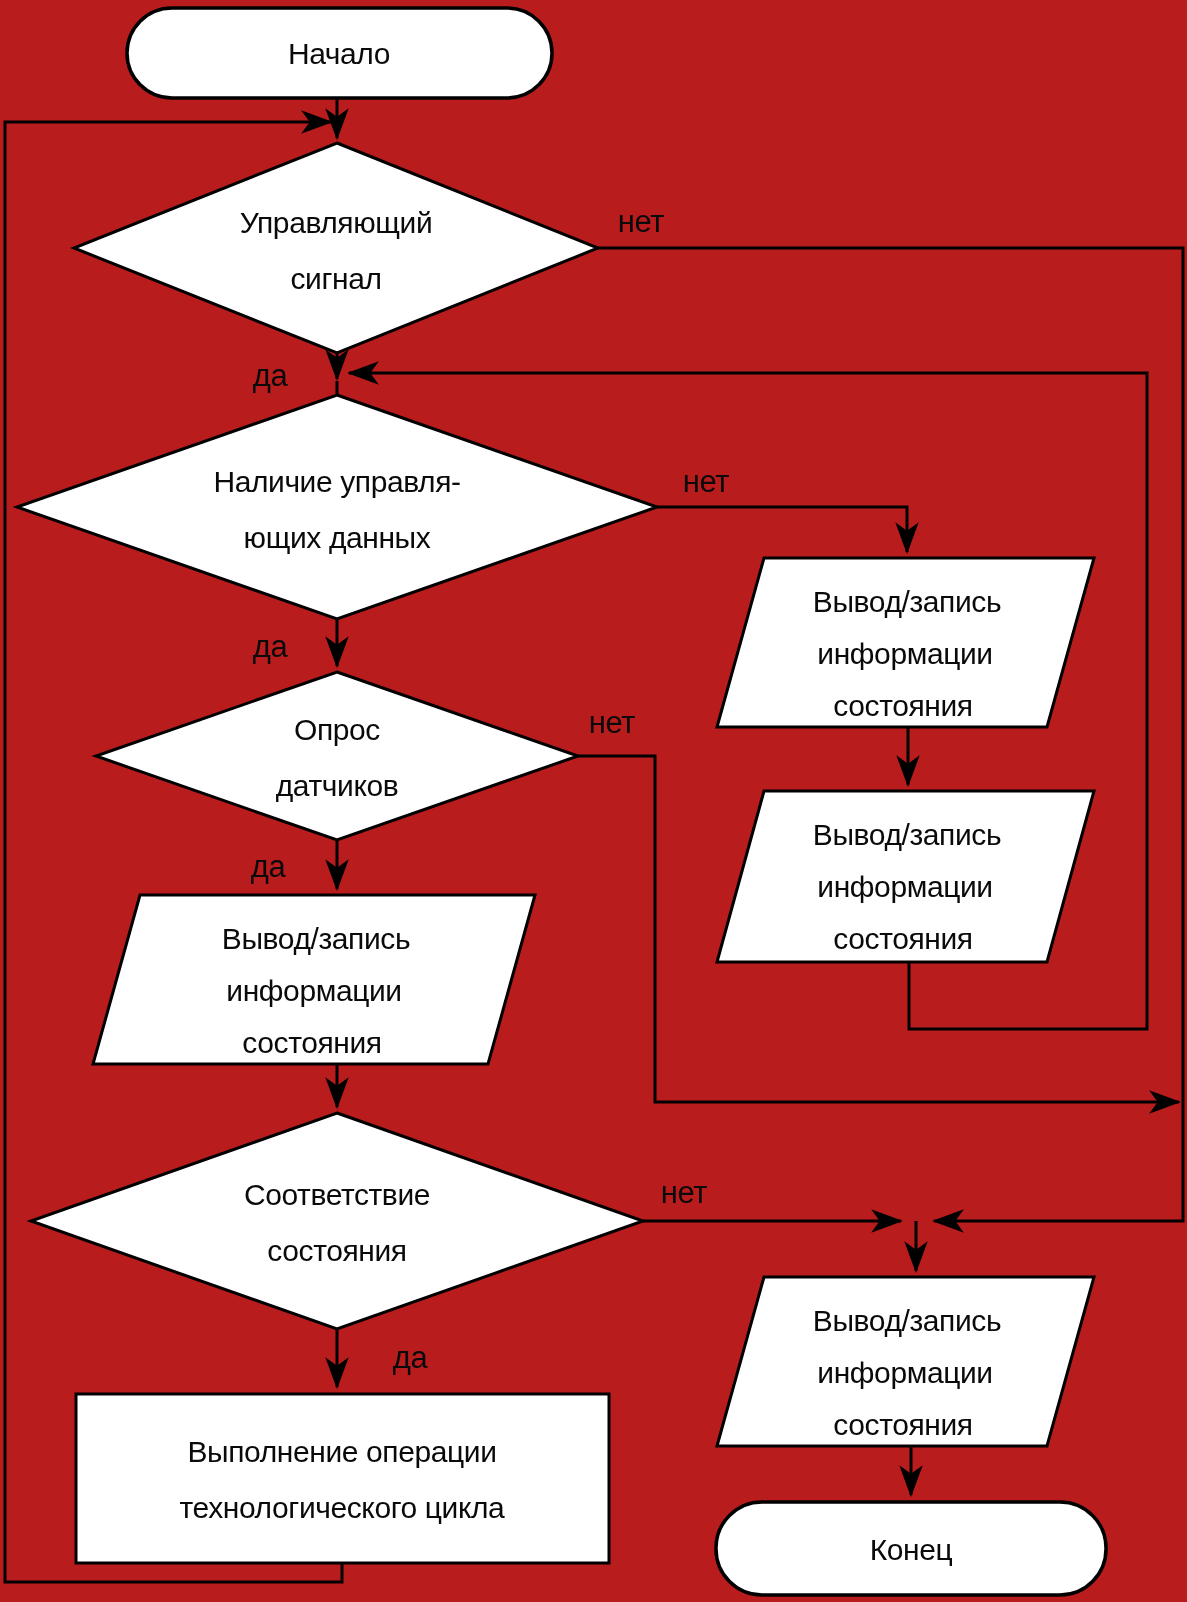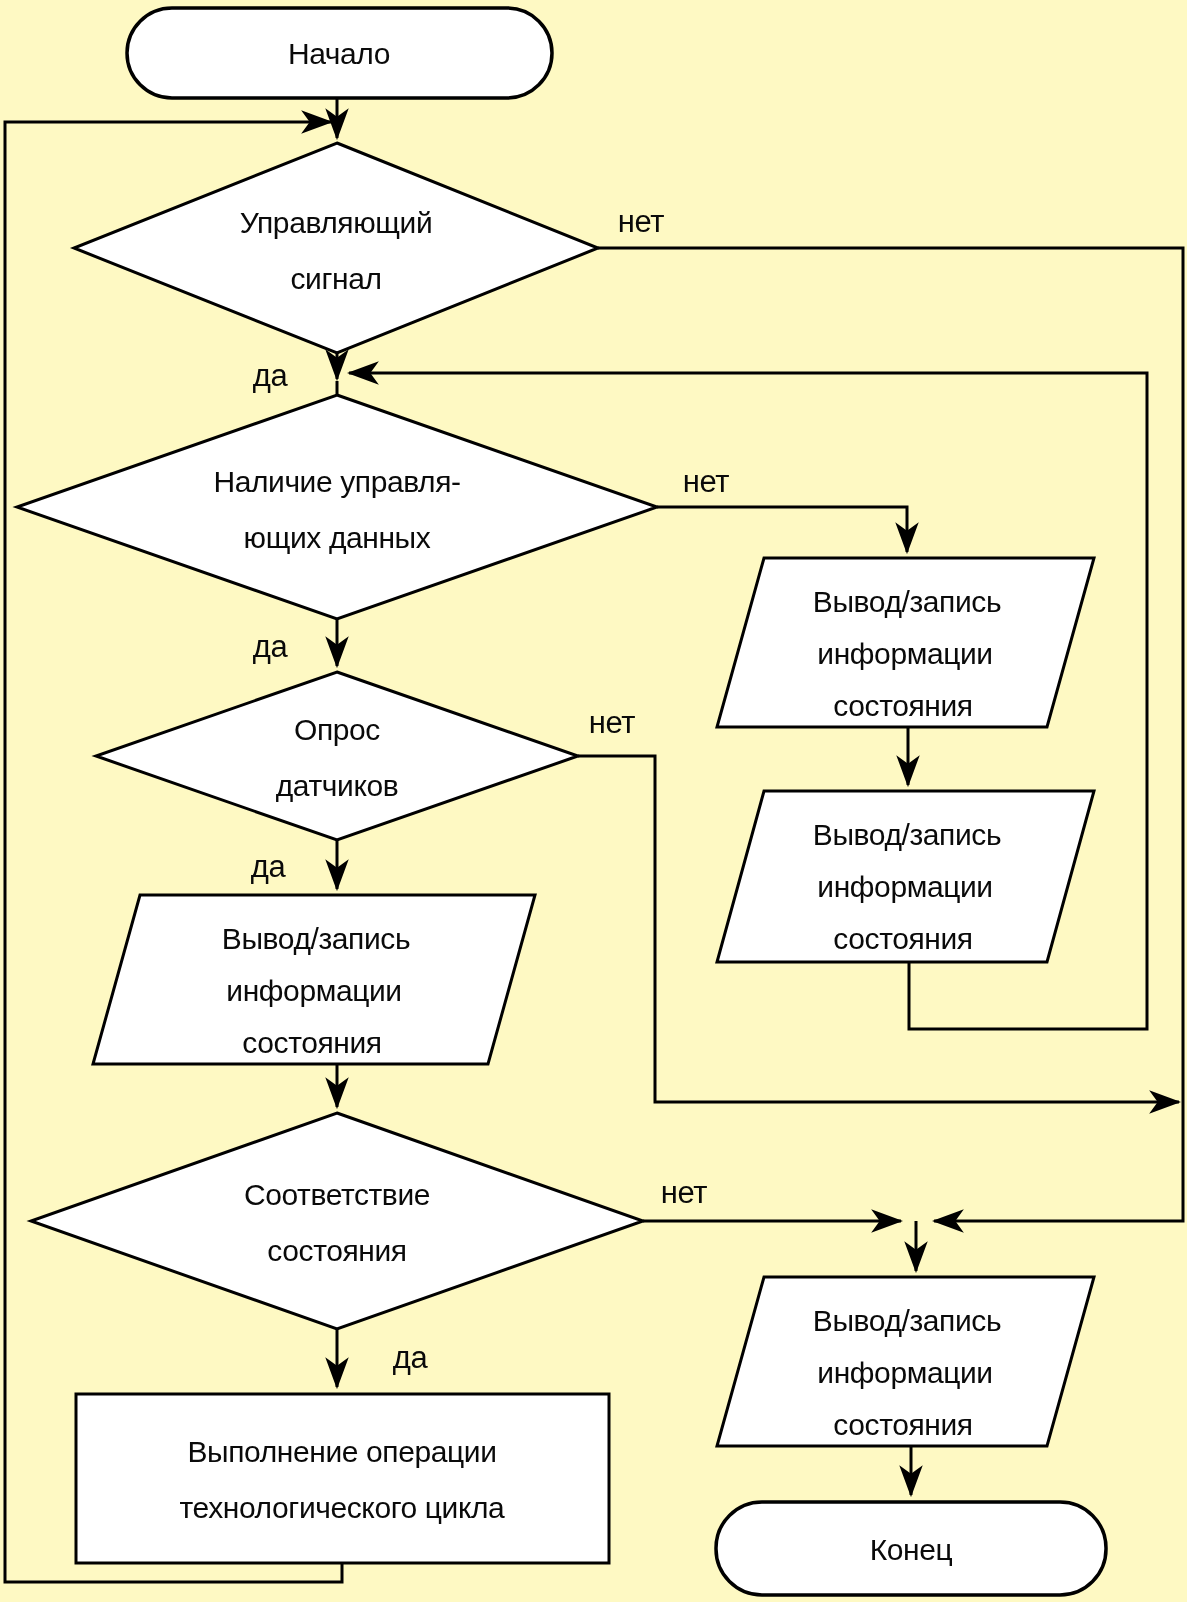--- a/index.html
+++ b/index.html
@@ -1,19 +1,19 @@
 <!DOCTYPE html>
 <html><head>
 <meta charset="utf-8">
 <style>
   html,body{margin:0;padding:0;background:#ffffff;}
   .canvas{
     position:relative;
     width:1187px;height:1602px;
-    background:#fef9c3;
+    background:#b91c1c;
     font-family:"Liberation Sans", sans-serif;
   }
   svg{display:block;}
   .shape{fill:#ffffff;stroke:#000000;stroke-width:3;stroke-linejoin:miter;}
   .terminal{stroke-width:3.5;}
   .edge{fill:none;stroke:#000000;stroke-width:3;stroke-linejoin:miter;}
   .txt{
     font-family:"Liberation Sans", sans-serif;
     font-size:30px;
     letter-spacing:-0.4px;

